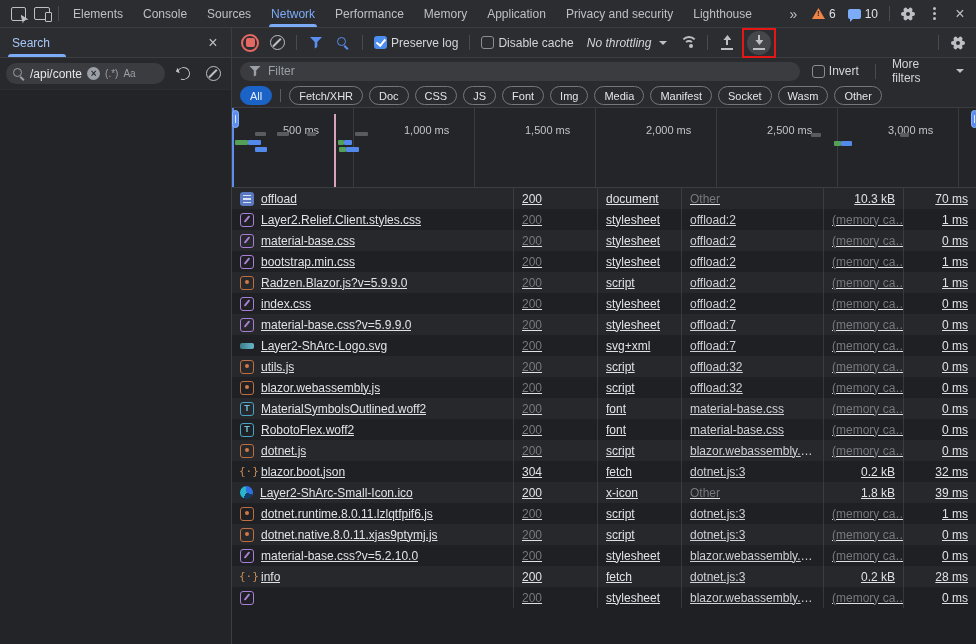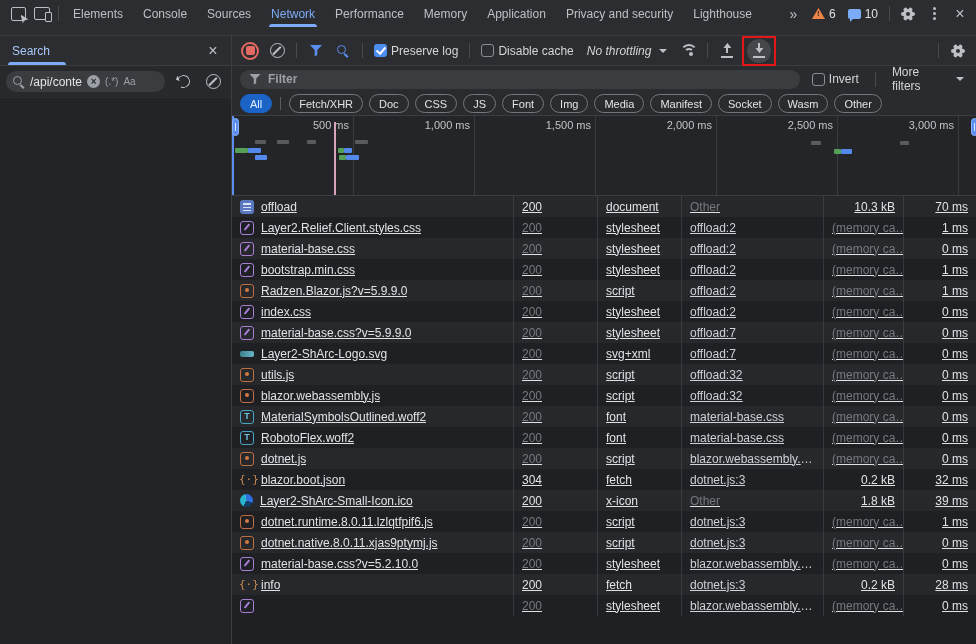--- a/index.html
+++ b/index.html
@@ -4,21 +4,21 @@
 <style>
   html,body{margin:0;padding:0;background:#111;}
   .devtools{
     width:976px;height:644px;position:relative;overflow:hidden;
     background:#202124;color:#dfe1e5;
     font-family:"Liberation Sans",sans-serif;font-size:12px;
     -webkit-font-smoothing:antialiased;
   }
   
   .tabbar{height:27px;background:#2c2d30;border-bottom:1px solid #3c3d41;
-    display:flex;align-items:center;padding:0 4px 8px 6px;}
+    display:flex;align-items:center;padding:0 4px 0 6px;}
   .tbtn{width:24px;height:22px;display:flex;align-items:center;justify-content:center;flex:none;color:#bcc0c4;background:none;border:none;padding:0;cursor:pointer;}
   .tab{padding:0 10px;height:100%;display:flex;align-items:center;color:#bcc0c4;position:relative;white-space:nowrap;cursor:pointer;}
   .tab.active{color:#7cacf8;}
   .tab.active::after{content:"";position:absolute;left:8px;right:8px;bottom:0;height:3px;border-radius:3px 3px 0 0;background:#7cacf8;}
   .vdiv{width:1px;height:15px;background:#4a4b4f;margin:0 4px;flex:none;}
   .right-group{margin-left:auto;display:flex;align-items:center;gap:2px;}
   .badge{display:flex;align-items:center;gap:4px;padding:0 5px;color:#dfe1e5;cursor:pointer;}
   .warn-tri{width:13px;height:11px;background:#ee8445;clip-path:polygon(50% 0,100% 100%,0 100%);position:relative;display:inline-block;}
   .warn-tri::after{content:"!";position:absolute;left:0;right:0;top:1px;text-align:center;font-size:8px;font-weight:bold;color:#2c2d30;}
   .msg-bub{width:13px;height:10px;background:#7cacf8;border-radius:2px;position:relative;display:inline-block;}
@@ -84,31 +84,31 @@
   .arr::before{content:"";position:absolute;left:5px;width:2px;background:#bcc0c4;}
   .arr::after{content:"";position:absolute;left:2px;width:8px;height:5px;background:#bcc0c4;}
   .arr.up::before{top:3px;height:7px;}
   .arr.up::after{top:0;clip-path:polygon(50% 0,100% 100%,0 100%);}
   .arr.down::before{top:0;height:7px;}
   .arr.down::after{top:5px;clip-path:polygon(0 0,100% 0,50% 100%);}
   .circ-btn{width:24px;height:24px;border-radius:50%;background:#46474b;display:flex;align-items:center;justify-content:center;border:none;padding:0;cursor:pointer;}
   .red-box{border:2px solid #e51616;padding:1px 3px;display:flex;align-items:center;justify-content:center;}
   
   .filterrow{height:26px;background:#2a2b2e;display:flex;align-items:center;padding:0 8px;gap:8px;}
-  .fpill{width:566px;height:19px;border-radius:10px;background:#3b3c40;display:flex;align-items:center;gap:7px;padding:0 9px;color:#9aa0a6;font-weight:bold;}
+  .fpill{width:566px;height:19px;border-radius:10px;background:#3b3c40;display:flex;align-items:center;gap:7px;padding:0 9px;color:#9aa0a6;}
   .morefilters{display:flex;align-items:center;gap:8px;color:#d3d5d8;padding:0 4px;cursor:pointer;}
   
   .chiprow{height:23px;background:#2a2b2e;border-bottom:1px solid #3c3d41;display:flex;align-items:center;gap:6px;padding:0 8px;}
   .chip{height:19px;display:flex;align-items:center;padding:0 9px;border-radius:11px;border:1px solid #73767a;color:#e2e4e7;font-size:11px;cursor:pointer;box-sizing:border-box;white-space:nowrap;}
   .chip.active{background:#1b63c7;border-color:#1b63c7;color:#e3efff;}
   .chipsep{width:1px;height:13px;background:#5a5c60;margin:0 2px;}
   
   .overview{height:79px;background:#242528;border-bottom:1px solid #3c3d41;position:relative;overflow:hidden;}
   .gline{position:absolute;top:0;bottom:0;width:1px;background:#3a3b3e;}
-  .glabel{position:absolute;top:3px;width:66px;text-align:right;color:#c2c4c8;font-size:11px;}
+  .glabel{position:absolute;top:16px;width:66px;color:#c2c4c8;font-size:11px;}
   .bar{position:absolute;border-radius:1px;}
   .bar.gray{background:#595b5e;}
   .bar.green{background:#55a058;}
   .bar.blue{background:#5489ec;}
   .eventline{position:absolute;width:2px;top:6px;bottom:0;background:#d8a3bd;}
   .selline{position:absolute;left:0;top:0;bottom:0;width:2px;background:#5b8ef0;}
   .grip{position:absolute;top:2px;width:7px;height:18px;border-radius:4px;background:#5b8ef0;border:1px solid #8ab4f8;box-sizing:border-box;}
   .grip::after{content:"";position:absolute;left:2px;top:4px;bottom:4px;width:1px;background:#dbe7ff;}
   
   .thead{height:25px;background:#27282b;border-bottom:1px solid #3c3d41;display:grid;grid-template-columns:282px 84px 84px 142px 80px 72px;color:#a9acb0;}

